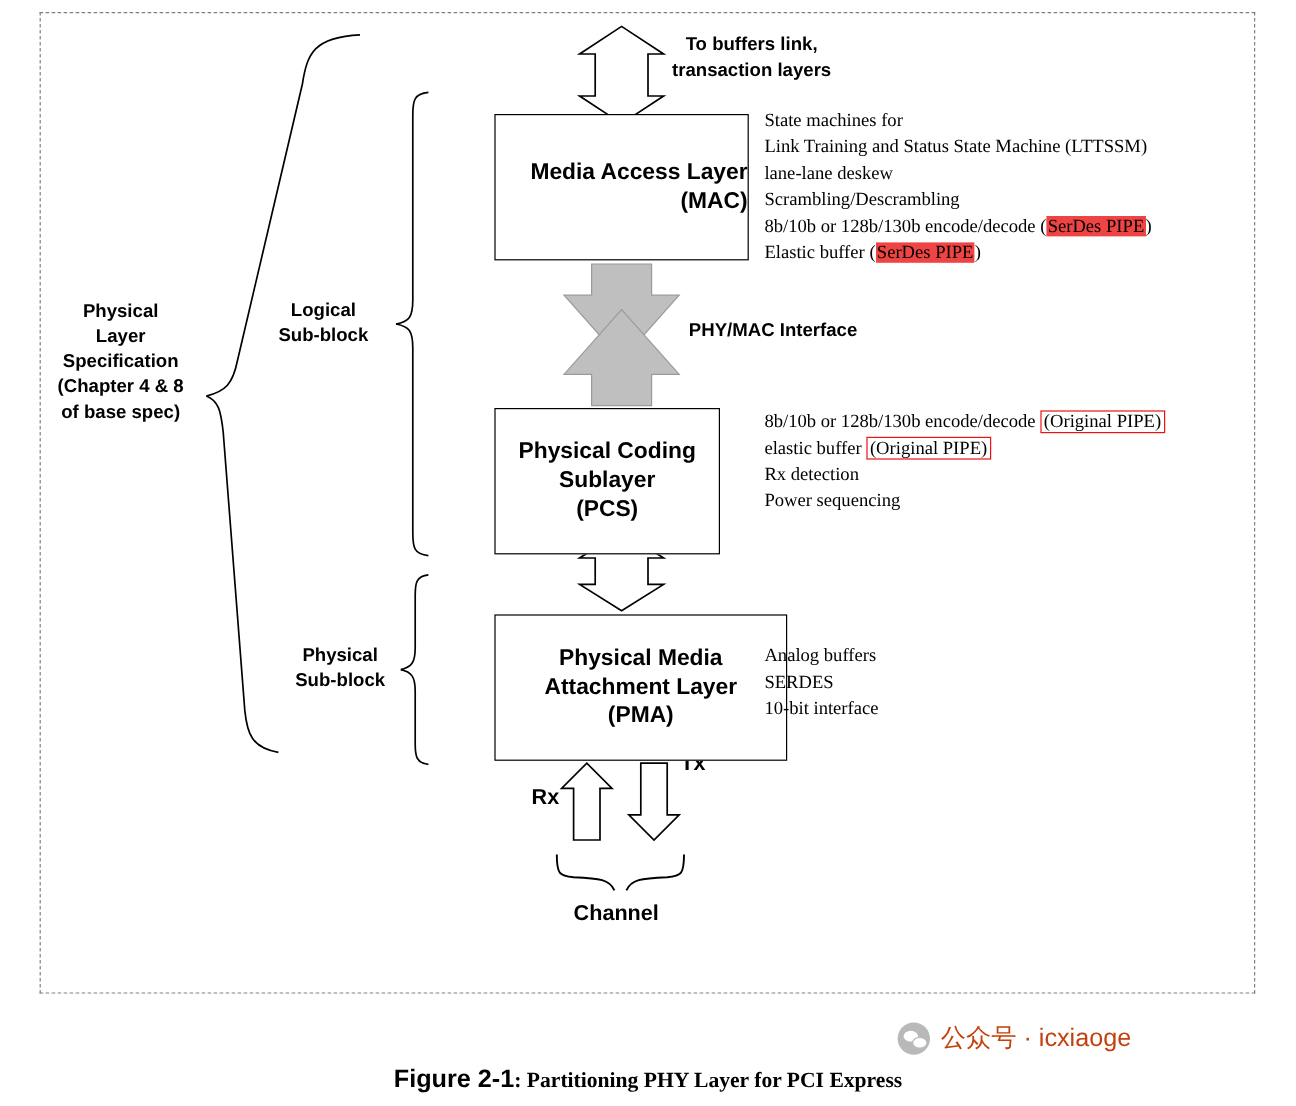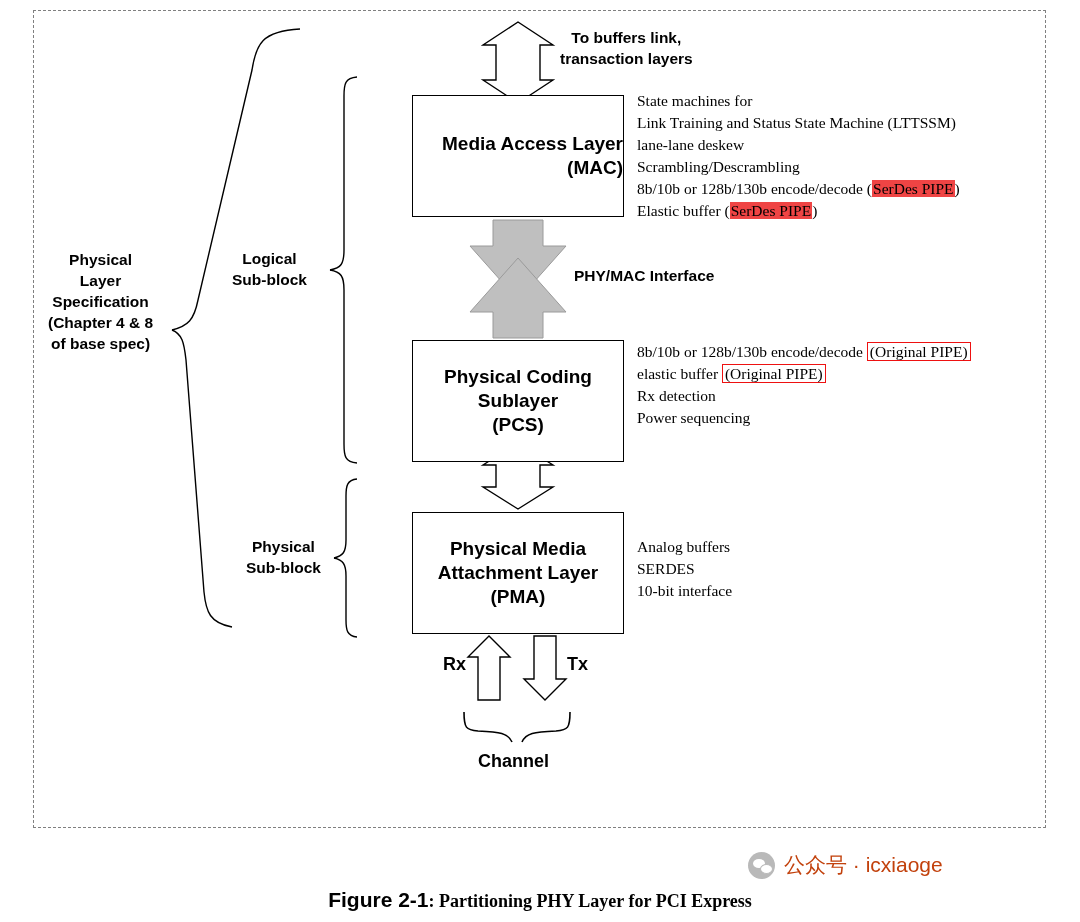--- a/index.html
+++ b/index.html
@@ -38,22 +38,22 @@
     display: flex;
     flex-direction: column;
     align-items: center;
     justify-content: center;
     font-weight: bold;
     font-size: 19px;
     line-height: 1.28;
     text-align: center;
   }
   .box-mac { left: 412px; top: 95px; width: 212px; height: 122px; align-items: flex-end; }
-  .box-pcs { left: 412px; top: 340px; width: 212px; height: 122px; }
-  .box-pma { left: 412px; top: 512px; width: 212px; height: 122px; }
+  .box-pcs { left: 412px; top: 340px; width: 188px; height: 122px; }
+  .box-pma { left: 412px; top: 512px; width: 244px; height: 122px; }
 
   .ann {
     position: absolute;
     font-size: 15.5px;
     line-height: 1.42;
     white-space: nowrap;
     font-family: Liberation Serif, serif;
   }
   .ann-mac { left: 637px; top: 90px; }
   .ann-pcs { left: 637px; top: 341px; }
@@ -75,21 +75,21 @@
     line-height: 1.35;
     text-align: center;
     white-space: nowrap;
   }
   .lbl-top { left: 560px; top: 28px; text-align: center; }
   .lbl-phymac { left: 574px; top: 266px; }
   .lbl-logical { left: 232px; top: 249px; }
   .lbl-phys { left: 246px; top: 537px; }
   .lbl-spec { left: 48px; top: 250px; }
   .lbl-rx { left: 443px; top: 652px; font-size: 18px; }
-  .lbl-tx { left: 567px; top: 652px; font-size: 18px; }
+  .lbl-tx { left: 567px; top: 624px; font-size: 18px; }
   .lbl-channel { left: 478px; top: 749px; font-size: 18px; }
 
   .caption {
     position: absolute;
     left: 0;
     top: 888px;
     width: 1080px;
     text-align: center;
     font-family: "Liberation Serif", serif;
     font-size: 18px;

